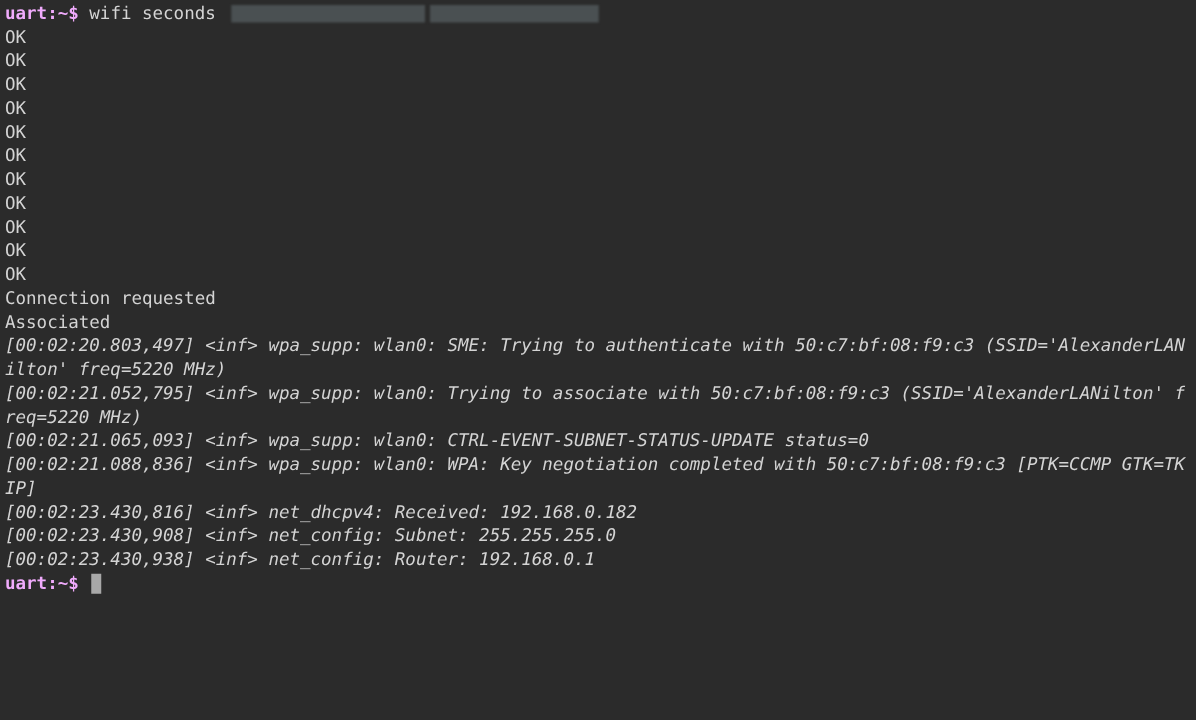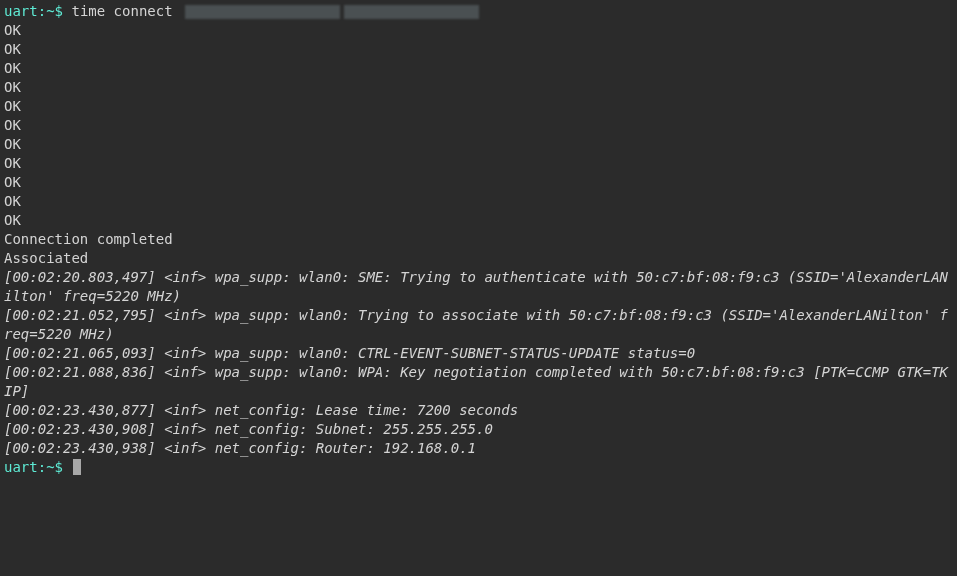--- a/index.html
+++ b/index.html
@@ -16,22 +16,22 @@
       padding: 2px 4px;
       width: 957px;
       height: 576px;
       overflow: hidden;
     }
     .line {
       white-space: pre-wrap;
       word-break: break-all;
     }
     .prompt-host {
-      color: #5eead4;
-      font-weight: normal;
+      color: #f0abfc;
+      font-weight: bold;
     }
     .cmd {
       color: #d4d4d4;
     }
     .redacted {
       display: inline-block;
       background-color: #4a5052;
       height: 14px;
       vertical-align: middle;
       margin-left: 4px;
@@ -53,38 +53,38 @@
     }
     .output-block {
       white-space: pre-wrap;
       word-break: break-all;
       font-style: italic;
     }
   </style>
 </head>
 <body>
 
-<div class="line"><span class="prompt-host">uart:~$</span> <span class="cmd">time connect</span> <span class="redacted redacted1"></span><span class="redacted redacted2"></span></div>
+<div class="line"><span class="prompt-host">uart:~$</span> <span class="cmd">wifi seconds</span> <span class="redacted redacted1"></span><span class="redacted redacted2"></span></div>
 <div id="ok-container">
     <div class="line">OK</div>
     <div class="line">OK</div>
     <div class="line">OK</div>
     <div class="line">OK</div>
     <div class="line">OK</div>
     <div class="line">OK</div>
     <div class="line">OK</div>
     <div class="line">OK</div>
     <div class="line">OK</div>
     <div class="line">OK</div>
     <div class="line">OK</div>
   </div>
-<div class="line">Connection completed</div>
+<div class="line">Connection requested</div>
 <div class="line">Associated</div>
 <div id="log-container">
     <div class="line output-block">[00:02:20.803,497] &lt;inf&gt; wpa_supp: wlan0: SME: Trying to authenticate with 50:c7:bf:08:f9:c3 (SSID='AlexanderLANilton' freq=5220 MHz)</div>
     <div class="line output-block">[00:02:21.052,795] &lt;inf&gt; wpa_supp: wlan0: Trying to associate with 50:c7:bf:08:f9:c3 (SSID='AlexanderLANilton' freq=5220 MHz)</div>
     <div class="line output-block">[00:02:21.065,093] &lt;inf&gt; wpa_supp: wlan0: CTRL-EVENT-SUBNET-STATUS-UPDATE status=0</div>
     <div class="line output-block">[00:02:21.088,836] &lt;inf&gt; wpa_supp: wlan0: WPA: Key negotiation completed with 50:c7:bf:08:f9:c3 [PTK=CCMP GTK=TKIP]</div>
-    <div class="line output-block">[00:02:23.430,877] &lt;inf&gt; net_config: Lease time: 7200 seconds</div>
+    <div class="line output-block">[00:02:23.430,816] &lt;inf&gt; net_dhcpv4: Received: 192.168.0.182</div>
     <div class="line output-block">[00:02:23.430,908] &lt;inf&gt; net_config: Subnet: 255.255.255.0</div>
     <div class="line output-block">[00:02:23.430,938] &lt;inf&gt; net_config: Router: 192.168.0.1</div>
   </div>
 <div class="line"><span class="prompt-host">uart:~$</span> <span class="cursor"></span></div>
 
 </body></html>

